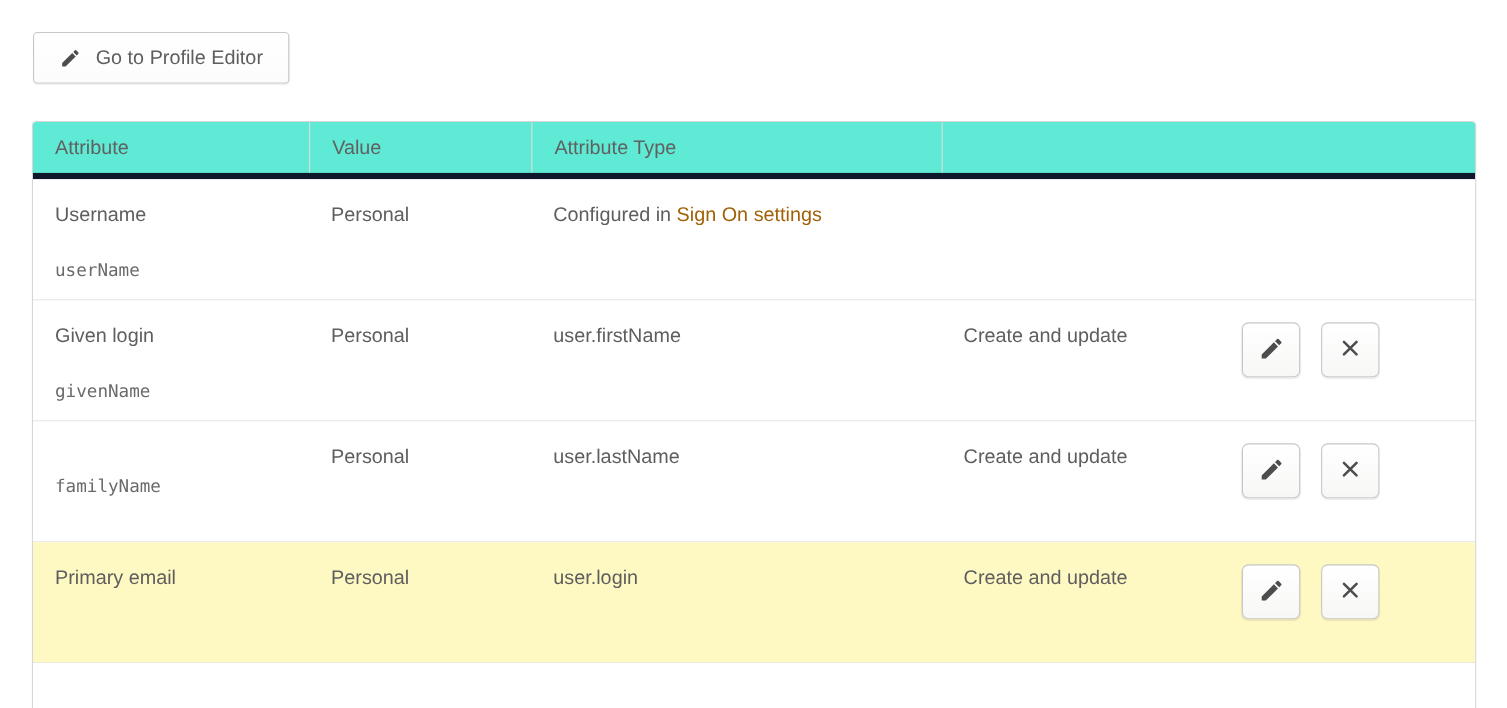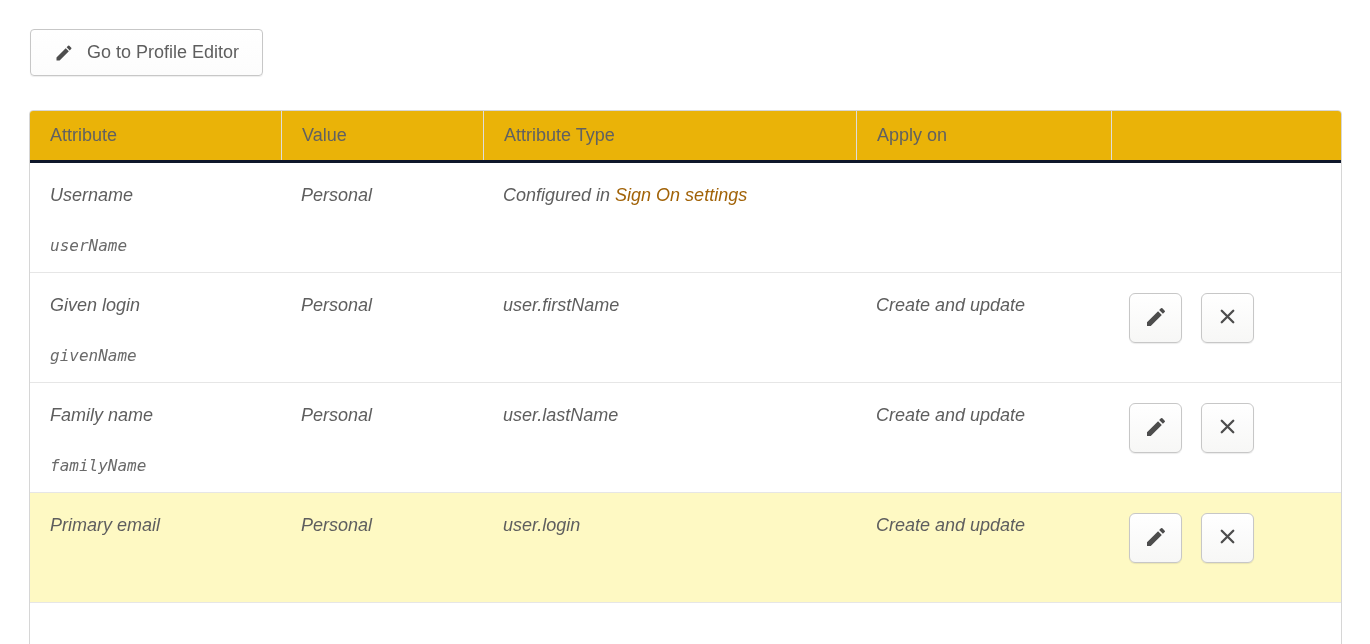--- a/index.html
+++ b/index.html
@@ -31,38 +31,38 @@
     position:absolute; left:29px; top:110px;
     width:1313px; height:576px;
     border:1px solid #d6d6d6; border-radius:4px 4px 0 0;
     background:#ffffff;
   }
   .grid-row{
     display:grid;
     grid-template-columns:251px 202px 373px 255px auto;
   }
   .thead{
-    height:52px; background:#eab308;
-    border-bottom:3px solid #0f172a;
+    height:52px; background:#5eead4;
+    border-bottom:6px solid #0f172a;
     border-radius:3px 3px 0 0;
   }
   .th{
     display:flex; align-items:center;
     padding-left:20px; font-size:18px; color:#616161;
   }
   .th + .th{ border-left:1px solid #dddddd; }
 
   .trow{
     height:110px;
     border-bottom:1px solid #e6e6e6;
   }
   .trow.highlighted{ background:#fef9c3; }
   .cell{
     padding:20px 14px 0 20px;
-    font-size:18px; color:#5e5e5e; line-height:24px;font-style:italic;
+    font-size:18px; color:#5e5e5e; line-height:24px;
   }
   .attr-label{ font-size:18px; color:#5e5e5e; }
   .attr-code{
     margin-top:27px;
     font-family:"DejaVu Sans Mono", monospace;
     font-size:16px; color:#6a6a6a;
   }
   a.link{ color:#a16207; text-decoration:none; cursor:pointer; }
 
   .cell.actions{ padding:20px 0 0 18px; display:flex; gap:19px; }
@@ -90,21 +90,20 @@
   </button>
 
 </div>
 
 <div class="table">
 
   <div class="grid-row thead">
     <div class="th">Attribute</div>
     <div class="th">Value</div>
     <div class="th">Attribute Type</div>
-    <div class="th">Apply on</div>
     <div class="th"></div>
   </div>
 
   <div class="grid-row trow">
     <div class="cell">
       <div class="attr-label">Username</div>
       <div class="attr-code">userName</div>
     </div>
     <div class="cell">Personal</div>
     <div class="cell"><span>Configured in </span><a class="link">Sign On settings</a></div>
@@ -133,21 +132,20 @@
           <svg width="23" height="23" viewBox="0 0 24 24">
             <path d="M6 6 L18 18 M18 6 L6 18" stroke="#4d4d4d" stroke-width="2.4" stroke-linecap="round"></path>
           </svg>
         </span>
       </button>
     </div>
   </div>
 
   <div class="grid-row trow">
     <div class="cell">
-      <div class="attr-label">Family name</div>
       <div class="attr-code">familyName</div>
     </div>
     <div class="cell">Personal</div>
     <div class="cell">user.lastName</div>
     <div class="cell">Create and update</div>
     <div class="cell actions">
       <button class="iconbtn">
         <span>
           <svg width="24" height="24" viewBox="0 0 24 24" fill="#4d4d4d">
             <path d="M3 17.25V21h3.75L17.81 9.94l-3.75-3.75L3 17.25zM20.71 7.04a1 1 0 0 0 0-1.41l-2.34-2.34a1 1 0 0 0-1.41 0l-1.83 1.83 3.75 3.75 1.83-1.83z"></path>

